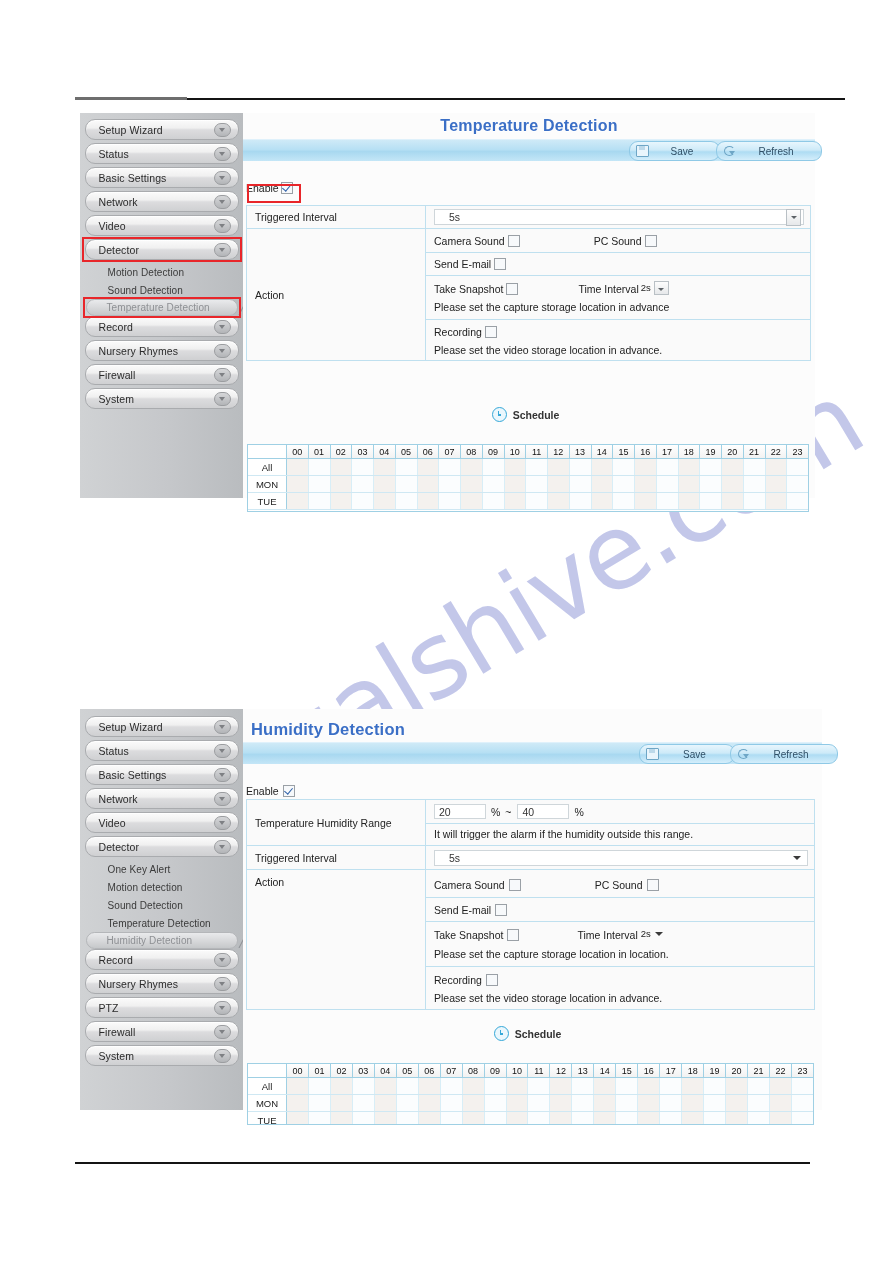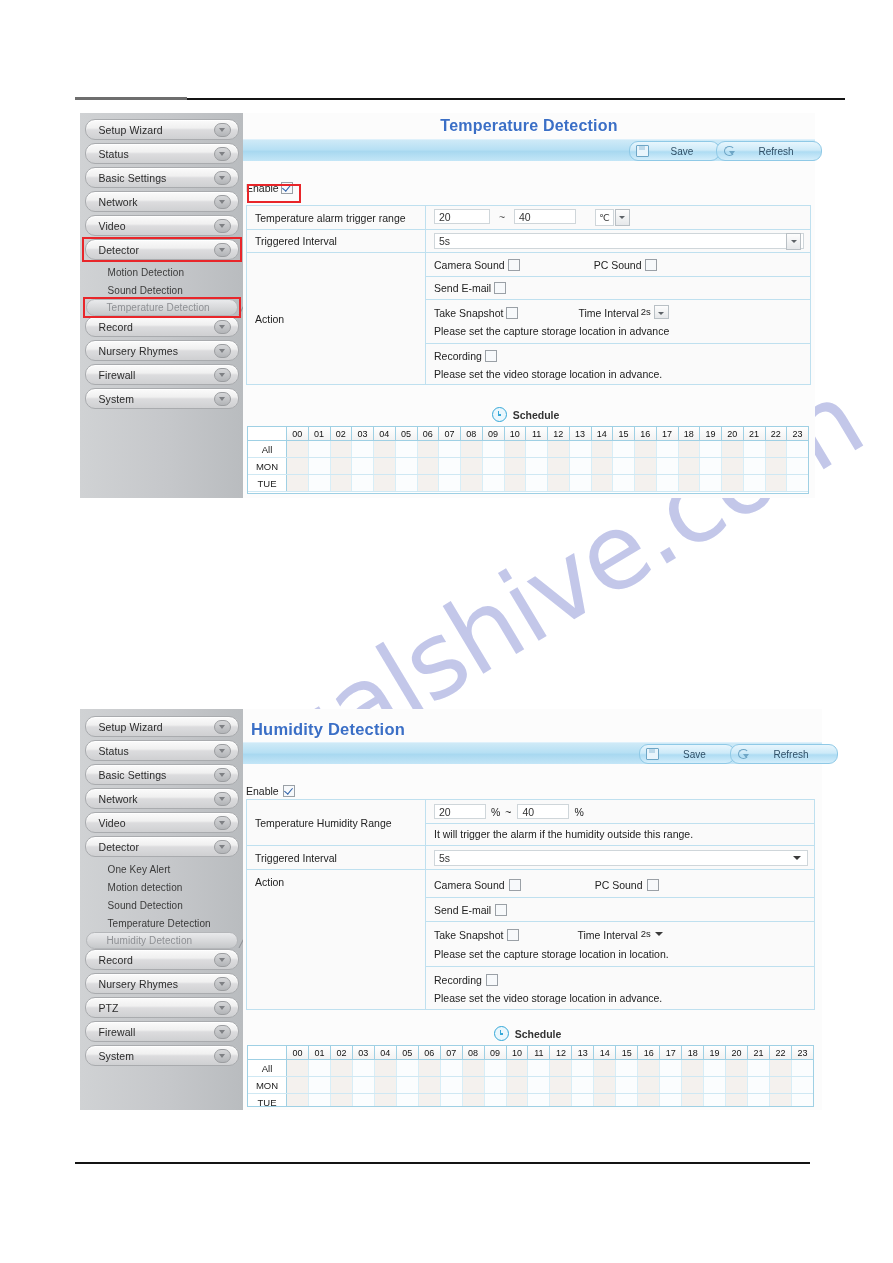--- a/index.html
+++ b/index.html
@@ -149,21 +149,21 @@
     background:linear-gradient(to bottom,#fdfdfd,#e6e8ea);
     position:relative;margin-left:1px;flex:none;
   }
   .ddbtn:after{
     content:"";position:absolute;left:3.5px;top:6px;
     border-left:3px solid transparent;border-right:3px solid transparent;border-top:3.5px solid #5d6267;
   }
   .selectfull{
     display:flex;align-items:center;justify-content:space-between;
     background:#fff;border:1px solid #cfd6da;height:16px;
-    font-size:10.5px;color:#333;padding:0 2px 0 4px;box-sizing:border-box;
+    font-size:10.5px;color:#333;padding:0 2px 0 14px;box-sizing:border-box;
   }
   .arrow-plain{
     width:0;height:0;border-left:4px solid transparent;border-right:4px solid transparent;
     border-top:4px solid #3a3a3a;margin-right:4px;
   }
   .actcell{padding:0 !important;}
   .act-line{
     border-bottom:1px solid #bfe0ef;display:flex;align-items:center;
     font-size:10.5px;color:#222;padding-left:8px;box-sizing:border-box;
   }
@@ -175,21 +175,21 @@
   .clockico{
     width:13px;height:13px;border-radius:50%;border:1.6px solid #35a8d8;
     background:#eaf7fd;position:relative;flex:none;
   }
   .clockico:after{
     content:"";position:absolute;left:5px;top:2.5px;width:1.4px;height:4.5px;background:#35a8d8;
   }
   .clockico:before{
     content:"";position:absolute;left:5px;top:6.2px;width:3.5px;height:1.4px;background:#35a8d8;
   }
-  .grid{position:relative;background:#ffffff;border:1px solid #9fd0e4;box-sizing:border-box;}
+  .grid{position:relative;background:#ffffff;border:1px solid #9fd0e4;box-sizing:border-box;margin-top:18px;}
   .grid .hdrrow{display:flex;height:13px;border-bottom:1px solid #9fd0e4;}
   .grid .dayc{
     width:38px;flex:none;border-right:1px solid #9fd0e4;
     font-size:9.5px;color:#222;display:flex;align-items:center;justify-content:center;
   }
   .grid .hours{display:flex;flex:1;}
   .grid .hr{
     flex:1;border-right:1px solid #9fd0e4;font-size:9px;color:#111;
     display:flex;align-items:center;justify-content:center;
     background:linear-gradient(to bottom,#ffffff,#f2f2f2);
@@ -285,32 +285,20 @@
       </div>
 
       <div class="enablerow" style="height:21px;padding-left:3px;">
         <span>Enable</span>
         <span class="cbx on" style="margin-left:2px;"></span>
       </div>
       <div class="redbox" style="left:4px;top:71px;width:54px;height:19px;"></div>
 
       <table class="stable" style="position:absolute;left:3px;top:92px;width:565px;">
         <tbody>
-            <tr>
-          <td class="lcol" style="height:23px;">Temperature alarm trigger range</td>
-          <td>
-            <span class="inpt" style="width:56px;">20</span>
-            <span class="tilde">~</span>
-            <span class="inpt" style="width:62px;">40</span>
-            <span class="unitwrap">
-              <span class="unitbox">℃</span>
-              <span class="ddbtn"></span>
-            </span>
-          </td>
-        </tr>
         <tr>
           <td class="lcol" style="height:22px;">Triggered Interval</td>
           <td style="padding:0 6px 0 8px;">
             <div class="selectfull">
               <span>5s</span>
               <span class="ddbtn"></span>
             </div>
           </td>
         </tr>
         <tr>

